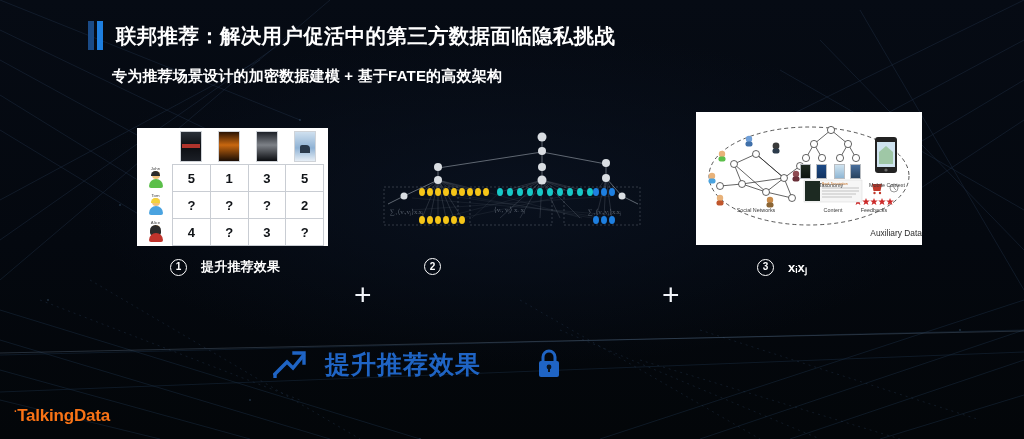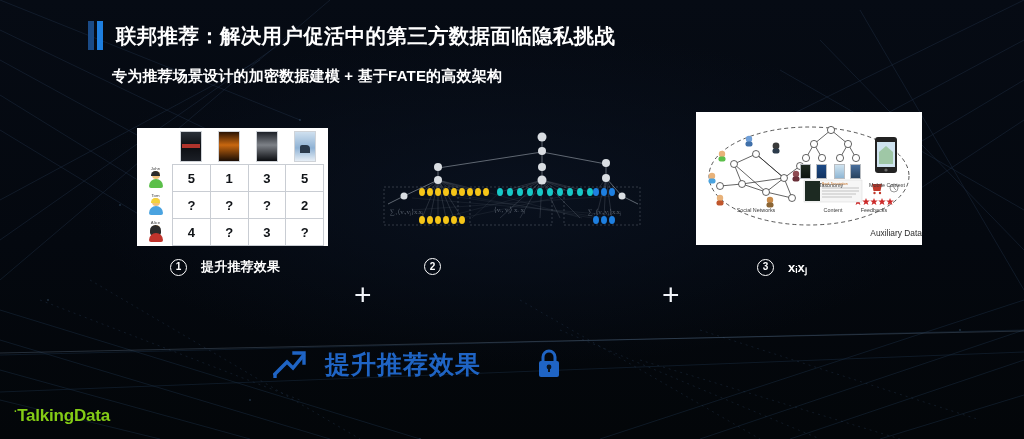--- a/index.html
+++ b/index.html
@@ -166,21 +166,21 @@
   #hl-2 { left: 536px; }
   .hl-icon { margin-right: 18px; display: block; }
   .hl-text {
     color: #1f64c4; font-size: 25px; font-weight: bold;
     letter-spacing: 1px; white-space: nowrap;
   }
 
   
   .logo {
     position: absolute; left: 14px; top: 406px;
-    color: #84cc16; font-size: 17px; font-weight: bold;
+    color: #f97316; font-size: 17px; font-weight: bold;
     letter-spacing: -0.2px;
   }
   .logo .dot { font-size: 10px; vertical-align: top; }
 </style>
 </head>
 <body>
 
 <div id="slide">
 
   <div class="bg-layer bg-vignette"></div>

